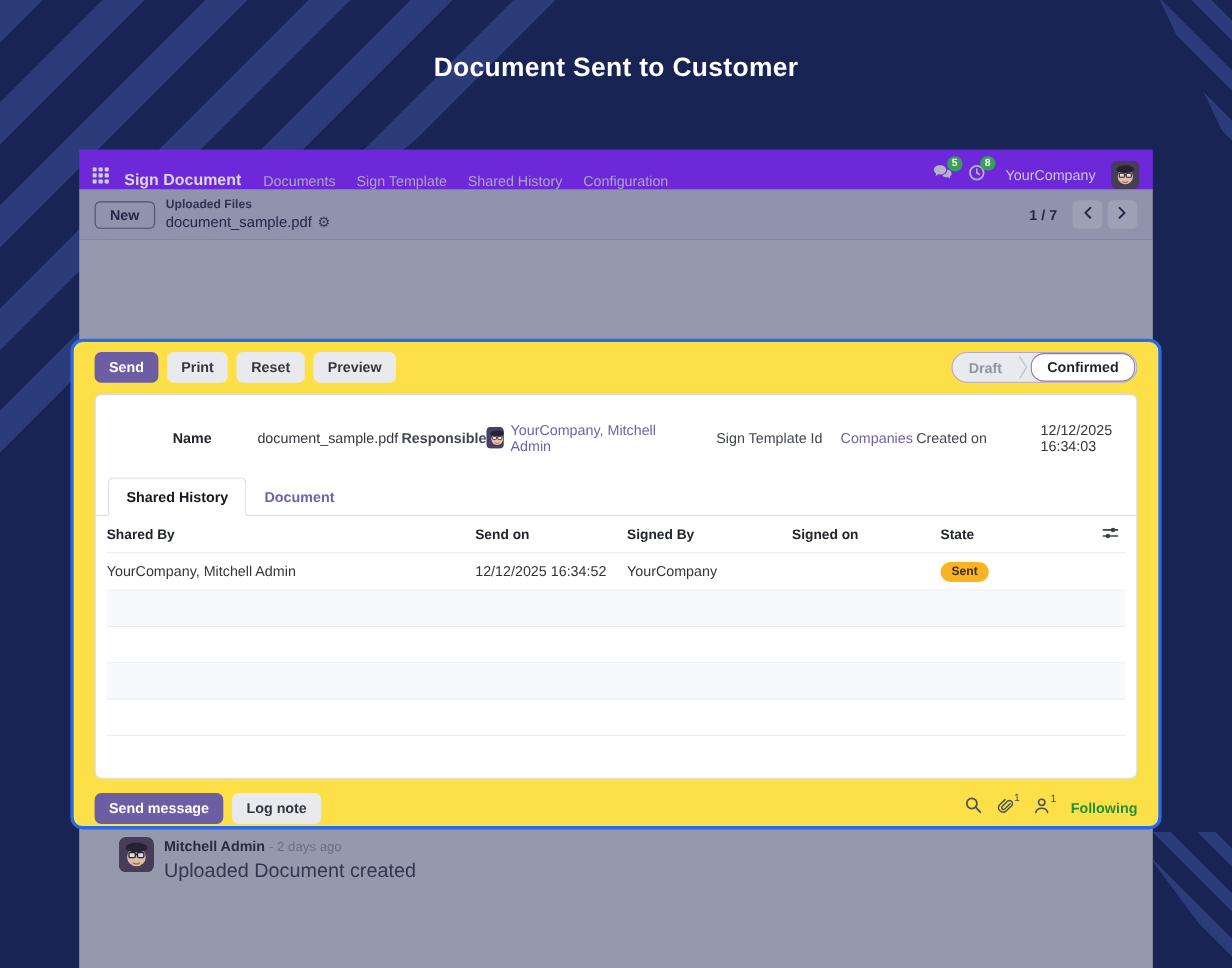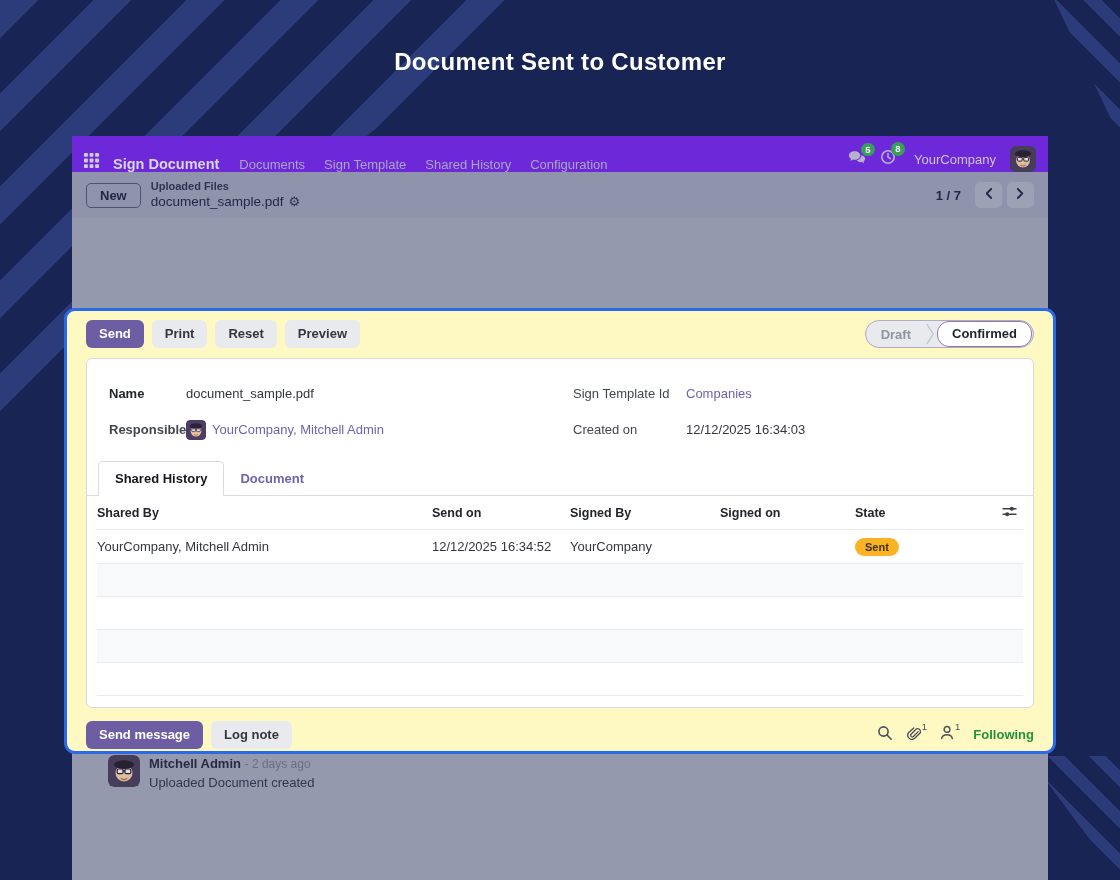--- a/index.html
+++ b/index.html
@@ -54,41 +54,41 @@
   .gear { font-size:13px; color:#2f3452; cursor:pointer; }
   .pager { margin-left:auto; display:flex; align-items:center; gap:5px;justify-content:space-between; }
   .pager-count { font-size:13px; font-weight:700; color:#23284a; margin-right:9px; }
   .pager-btn { width:27px; height:26px; background:#9da1b5; border:none; border-radius:5px;
     display:flex; align-items:center; justify-content:center; cursor:pointer; }
 
   .main { flex:1; background:#9599ae; position:relative; }
 
   
   .spotlight-card { position:absolute; left:-8px; top:90px; width:992px; height:446px;
-    background:#fef9c3; border:3px solid #2a69e8; border-radius:11px; z-index:4;
+    background:#fde047; border:3px solid #2a69e8; border-radius:11px; z-index:4;
     padding:8px 19px 0; }
 
   .card-toolbar { display:flex; align-items:center; gap:8px; height:30px; }
   .btn { font-size:13px; font-weight:700; padding:6px 13px; border-radius:6px; border:none;
     cursor:pointer; font-family:inherit; line-height:1.2; }
   .btn-primary { background:#6d5ea4; color:#fff; }
   .btn-secondary { background:#e9eaee; color:#33363e; }
 
   .statusbar { margin-left:auto; display:flex; align-items:center; background:#e9eaee;
     border:1px solid #b5a8ca; border-radius:14px; height:28px; padding-right:1px; }
   .status-step { padding:0 15px; font-size:13px; font-weight:600; color:#8e96a2;
     cursor:pointer; }
   .status-step.active { background:#fff; color:#1e222a; font-weight:700;
     border:1px solid #8d7cab; border-radius:12px; height:26px; line-height:24px;
     padding:0 14px; margin-left:2px; }
 
   .sheet { margin-top:9px; border:1px solid #d9dbe1; border-radius:6px; height:350px;
     background:#fff; overflow:hidden; }
   .form-grid { display:flex; padding:24px 22px 0; }
-  .fcol { display:flex; flex-direction:column; gap:15px; }
+  .fcol { display:flex; flex-direction:row; gap:3px;margin-left:48px; }
   .fcol-left { width:464px; }
   .fcol-right { flex:1;justify-content:space-between; }
   .field { display:flex; align-items:center; min-height:21px; }
   .field-label { font-size:13px; color:#42464f; flex:0 0 auto; }
   .fcol-left .field-label { width:77px;font-weight:bold; }
   .fcol-right .field-label { width:113px; }
   .field-label.strong { font-weight:700; color:#22252b; }
   .field-value { font-size:13px; color:#33363e; display:flex; align-items:center; gap:6px; }
   .link { color:#7261ab; cursor:pointer; }
 
@@ -120,21 +120,21 @@
   
   .chatter { position:absolute; left:0; top:454px; right:0; }
   .date-divider { display:flex; align-items:center; gap:10px; padding:0 14px; margin-top:10px; }
   .date-divider .line { flex:1; height:1px; background:#84889f; }
   .date-divider .date-text { color:#4e5269; font-size:11.5px; }
   .message { display:flex; gap:9px; margin:13px 0 0 12px;padding-left:24px; }
   .msg-body-wrap { display:flex; flex-direction:column; }
   .msg-head { font-size:13px; color:#2c3047; margin-top:1px; }
   .msg-author { font-weight:700; color:#272b42; }
   .msg-time { color:#6b6f86; font-size:12px; }
-  .msg-line { font-size:13px; color:#323650; margin-top:4px; display:flex; align-items:center; gap:11px; }
+  .msg-line { font-size:18px; color:#323650; margin-top:4px; display:flex; align-items:center; gap:11px; }
   .track-old { color:#323650; }
   .track-arrow { color:#323650; }
   .track-new { color:#266e8e; font-weight:700; }
   .track-field { color:#666b82; font-style:italic; }
 </style>
 </head>
 <body>
 
 <div class="stage">
   <div class="stripes stripes-tl"></div>

